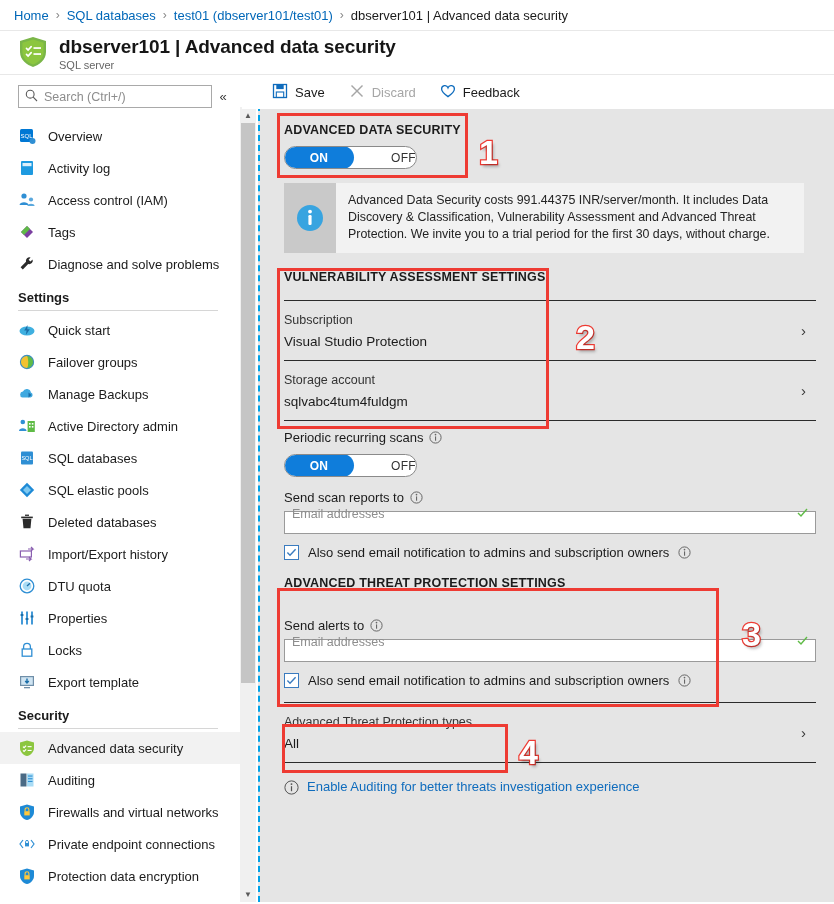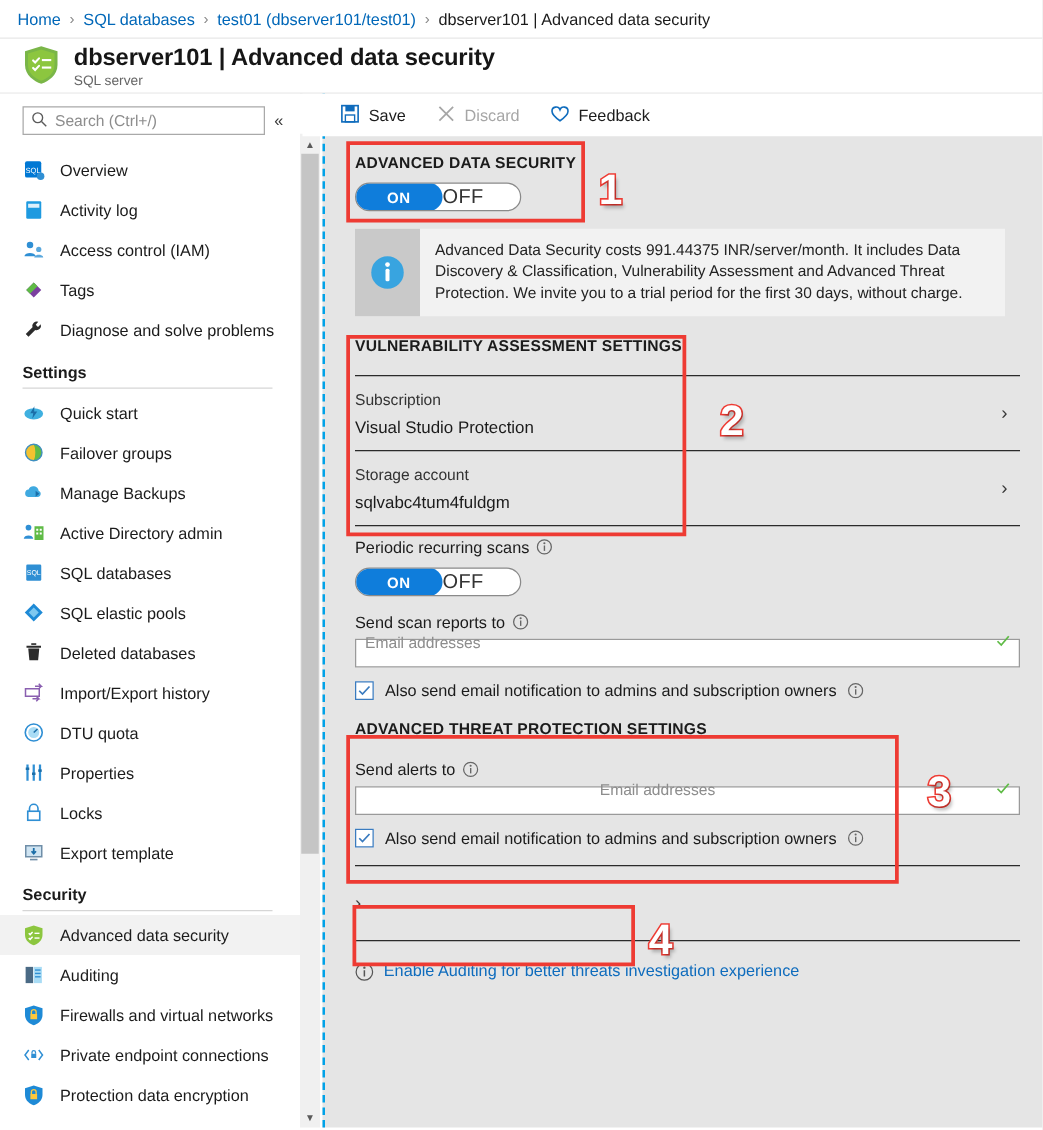--- a/index.html
+++ b/index.html
@@ -112,21 +112,21 @@
     width: 133px; height: 23px; border:1px solid #8a8a8a; border-radius:12px;
     display:flex; align-items:center; overflow:hidden; background:#fff; cursor:pointer;
     margin-top: 9px;
   }
   .toggle .on {
     width: 70px; height:23px; margin:-1px 0 -1px -1px; border-radius:12px;
     background:#0f7ddb; color:#fff; font-size:12px; font-weight:600;
     display:flex; align-items:center; justify-content:center; letter-spacing:.3px;
   }
   .toggle .off {
-    flex:1; text-align:left; color:#333; font-size:16px; letter-spacing:.3px;
+    flex:1; text-align:right; color:#333; font-size:12px; letter-spacing:.3px;
   }
 
   
   .infobox { display:flex; margin-top:14px; width: 520px; background:#f2f2f2; }
   .infobox .bar { width:52px; background:#c9c9c9; display:flex; align-items:center; justify-content:center; flex:0 0 52px;}
   .infobox .txt { padding:9px 10px 10px 12px; font-size:12.4px; line-height:17px; color:#232323; }
 
   
   .rowlist { margin-top: 16px; }
   .rule { border-top:1px solid #2b2b2b; }
@@ -601,21 +601,21 @@
                   <circle cx="6.5" cy="3.6" r=".85" fill="#666"></circle>
                 </svg>
             </span>
           </div>
         </div>
       </div>
 
       <div style="margin-top:16px;">
         <div class="sec-title">ADVANCED THREAT PROTECTION SETTINGS</div>
 
-        <div style="margin-top:18px;text-align:center;">
+        <div style="margin-top:28px;">
           <div class="field-label">
             <span>Send alerts to</span>
             <span class="i-circle">
               <svg width="13" height="13" viewBox="0 0 13 13">
                   <circle cx="6.5" cy="6.5" r="5.6" fill="none" stroke="#666" stroke-width="1"></circle>
                   <rect x="6" y="5.4" width="1.1" height="4.3" fill="#666"></rect>
                   <circle cx="6.5" cy="3.6" r=".85" fill="#666"></circle>
                 </svg>
             </span>
           </div>
@@ -640,20 +640,24 @@
                   <rect x="6" y="5.4" width="1.1" height="4.3" fill="#666"></rect>
                   <circle cx="6.5" cy="3.6" r=".85" fill="#666"></circle>
                 </svg>
             </span>
           </div>
         </div>
 
         <div style="margin-top:14px;">
           <div class="rule"></div>
           <div class="settings-row">
+            <div>
+              <div class="sr-label">Advanced Threat Protection types</div>
+              <div class="sr-value">All</div>
+            </div>
             <div class="chev">›</div>
           </div>
           <div class="rule"></div>
         </div>
 
         <div class="linkrow">
           <span class="i-circle">
             <svg width="15" height="15" viewBox="0 0 15 15">
                 <circle cx="7.5" cy="7.5" r="6.6" fill="none" stroke="#555" stroke-width="1"></circle>
                 <rect x="6.9" y="6.2" width="1.2" height="5" fill="#555"></rect>

